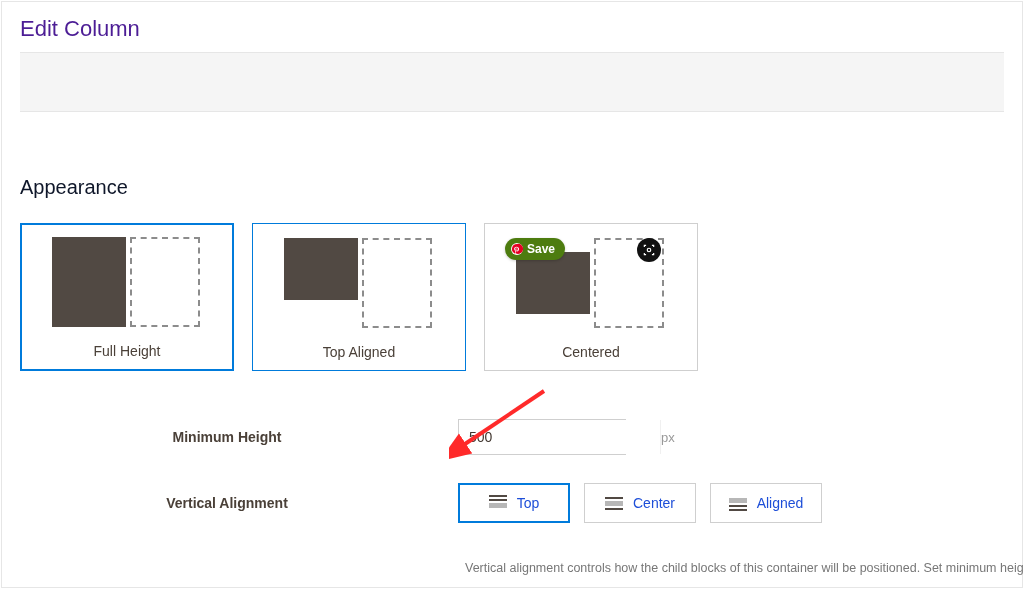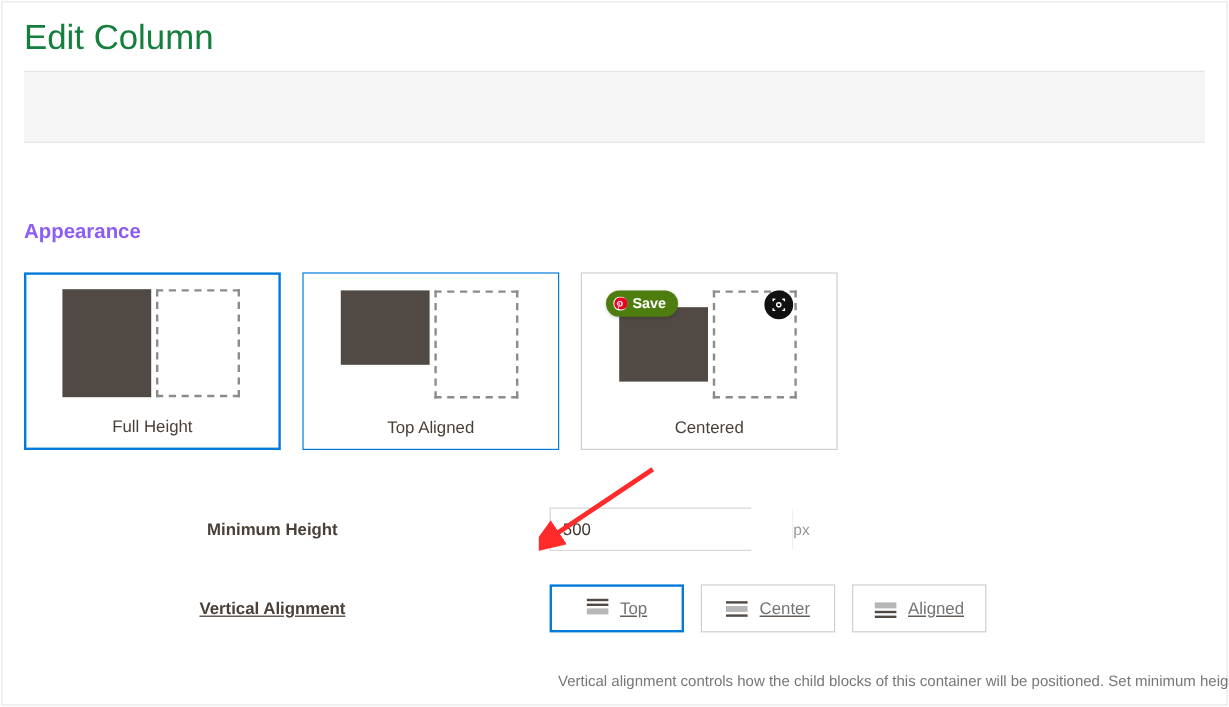--- a/index.html
+++ b/index.html
@@ -14,36 +14,36 @@
   }
   .panel {
     border: 1px solid #e6e6e6;
     padding: 0 18px 18px 18px;
     width: 1022px;
     height: 587px;
     margin: 1px;
     position: relative;
   }
   .title {
-    font-size: 29px;
+    font-size: 22px;
     font-weight: 400;
-    color: #15803d;
+    color: #4c1d95;
     padding: 14px 0 10px 0;
   }
   .header-bar {
     background: #f5f5f5;
     height: 60px;
     width: 100%;
     border-top: 1px solid #e6e6e6;
     border-bottom: 1px solid #e6e6e6;
   }
   .section-heading {
-    font-size: 17px;
-    font-weight: 700;
-    color: #8b5cf6;
+    font-size: 20px;
+    font-weight: 400;
+    color: #0f172a;
     margin-top: 64px;
     margin-bottom: 24px;
   }
   .appearance-row {
     display: flex;
     gap: 18px;
   }
   .appearance-card {
     width: 214px;
     height: 148px;
@@ -119,21 +119,21 @@
     justify-content: center;
     z-index: 5;
   }
   .lens-badge svg { width: 14px; height: 14px; fill: #fff; }
 
   .form-row {
     display: flex;
     align-items: center;
     margin-top: 48px;
   }
-  .form-row + .form-row { margin-top: 28px; text-decoration: underline; }
+  .form-row + .form-row { margin-top: 28px; }
   .form-label {
     width: 438px;
     text-align: center;
     font-size: 14px;
     font-weight: 600;
     color: #4a4038;
     padding-right: 24px;
   }
   .form-control-area {
     display: flex;
@@ -168,21 +168,21 @@
   .valign-btn {
     width: 112px;
     height: 40px;
     border: 1px solid #cfcfcf;
     background: #fff;
     display: flex;
     align-items: center;
     justify-content: center;
     gap: 10px;
     font-size: 14px;
-    color: #737373;
+    color: #1d4ed8;
     cursor: pointer;
   }
   .valign-btn.selected { border: 2px solid #007bdb; }
   .valign-icon { width: 18px; height: 16px; display: inline-flex; flex-direction: column; justify-content: center; gap: 2px; }
   .valign-icon .bar { height: 2px; background: #514943; width: 100%; }
   .valign-icon .bar.thick { height: 5px; background: #b7b7b7; }
   .valign-icon.top { justify-content: flex-start; }
   .valign-icon.bottom { justify-content: flex-end; }
   .valign-icon.center { justify-content: center; }
 

